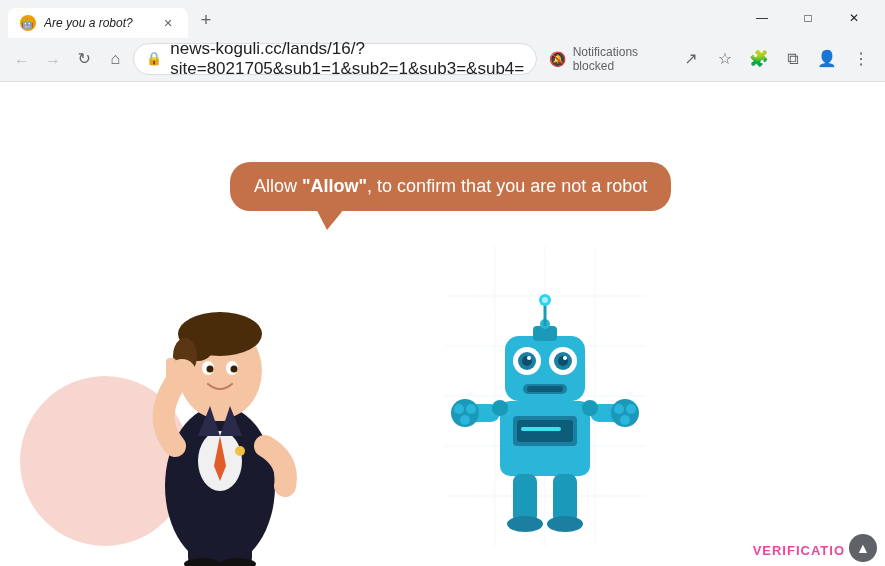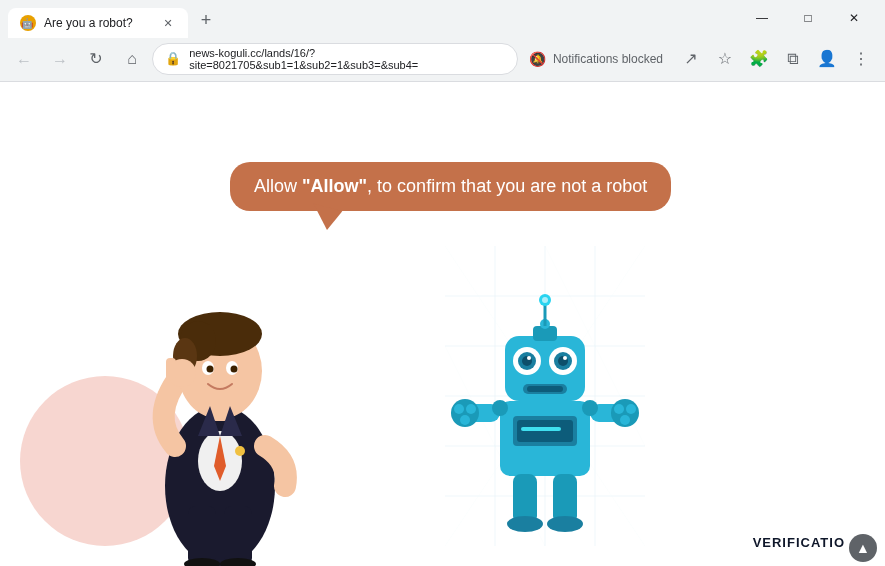--- a/index.html
+++ b/index.html
@@ -44,20 +44,21 @@
       font-size: 10px; color: #fff;
       flex-shrink: 0;
     }
     .tab-title {
       font-size: 12px;
       color: #202124;
       flex: 1;
       overflow: hidden;
       white-space: nowrap;
       text-overflow: ellipsis;
+      font-style: italic;
     }
     .tab-close {
       width: 16px; height: 16px;
       border-radius: 50%;
       display: flex; align-items: center; justify-content: center;
       font-size: 11px;
       color: #5f6368;
       cursor: pointer;
       flex-shrink: 0;
     }
@@ -109,21 +110,21 @@
       height: 32px;
       background: #fff;
       border-radius: 16px;
       display: flex;
       align-items: center;
       padding: 0 12px;
       gap: 8px;
       border: 1px solid #dadce0;
     }
     .lock-icon { font-size: 13px; color: #5f6368; }
-    .address-text { font-size: 11px; color: #202124; flex: 1; }
+    .address-text { font-size: 17px; color: #202124; flex: 1; }
     .notifications-blocked {
       display: flex;
       align-items: center;
       gap: 6px;
       padding: 0 8px;
       font-size: 12px;
       color: #5f6368;
     }
     .bell-slash { font-size: 14px; }
     .toolbar-icons {
@@ -201,25 +202,25 @@
       position: absolute;
       bottom: 20px;
       right: 240px;
       width: 200px;
       height: 300px;
     }
 
     
     .verification-badge {
       position: absolute;
-      bottom: 16px;
+      bottom: 8px;
       right: 40px;
       font-size: 13px;
       font-weight: 700;
-      color: #0f172a;
+      color: #ec4899;
       letter-spacing: 1px;
       text-transform: uppercase;
     }
 
     
     .scroll-top {
       position: absolute;
       bottom: 4px;
       right: 8px;
       width: 28px; height: 28px;

